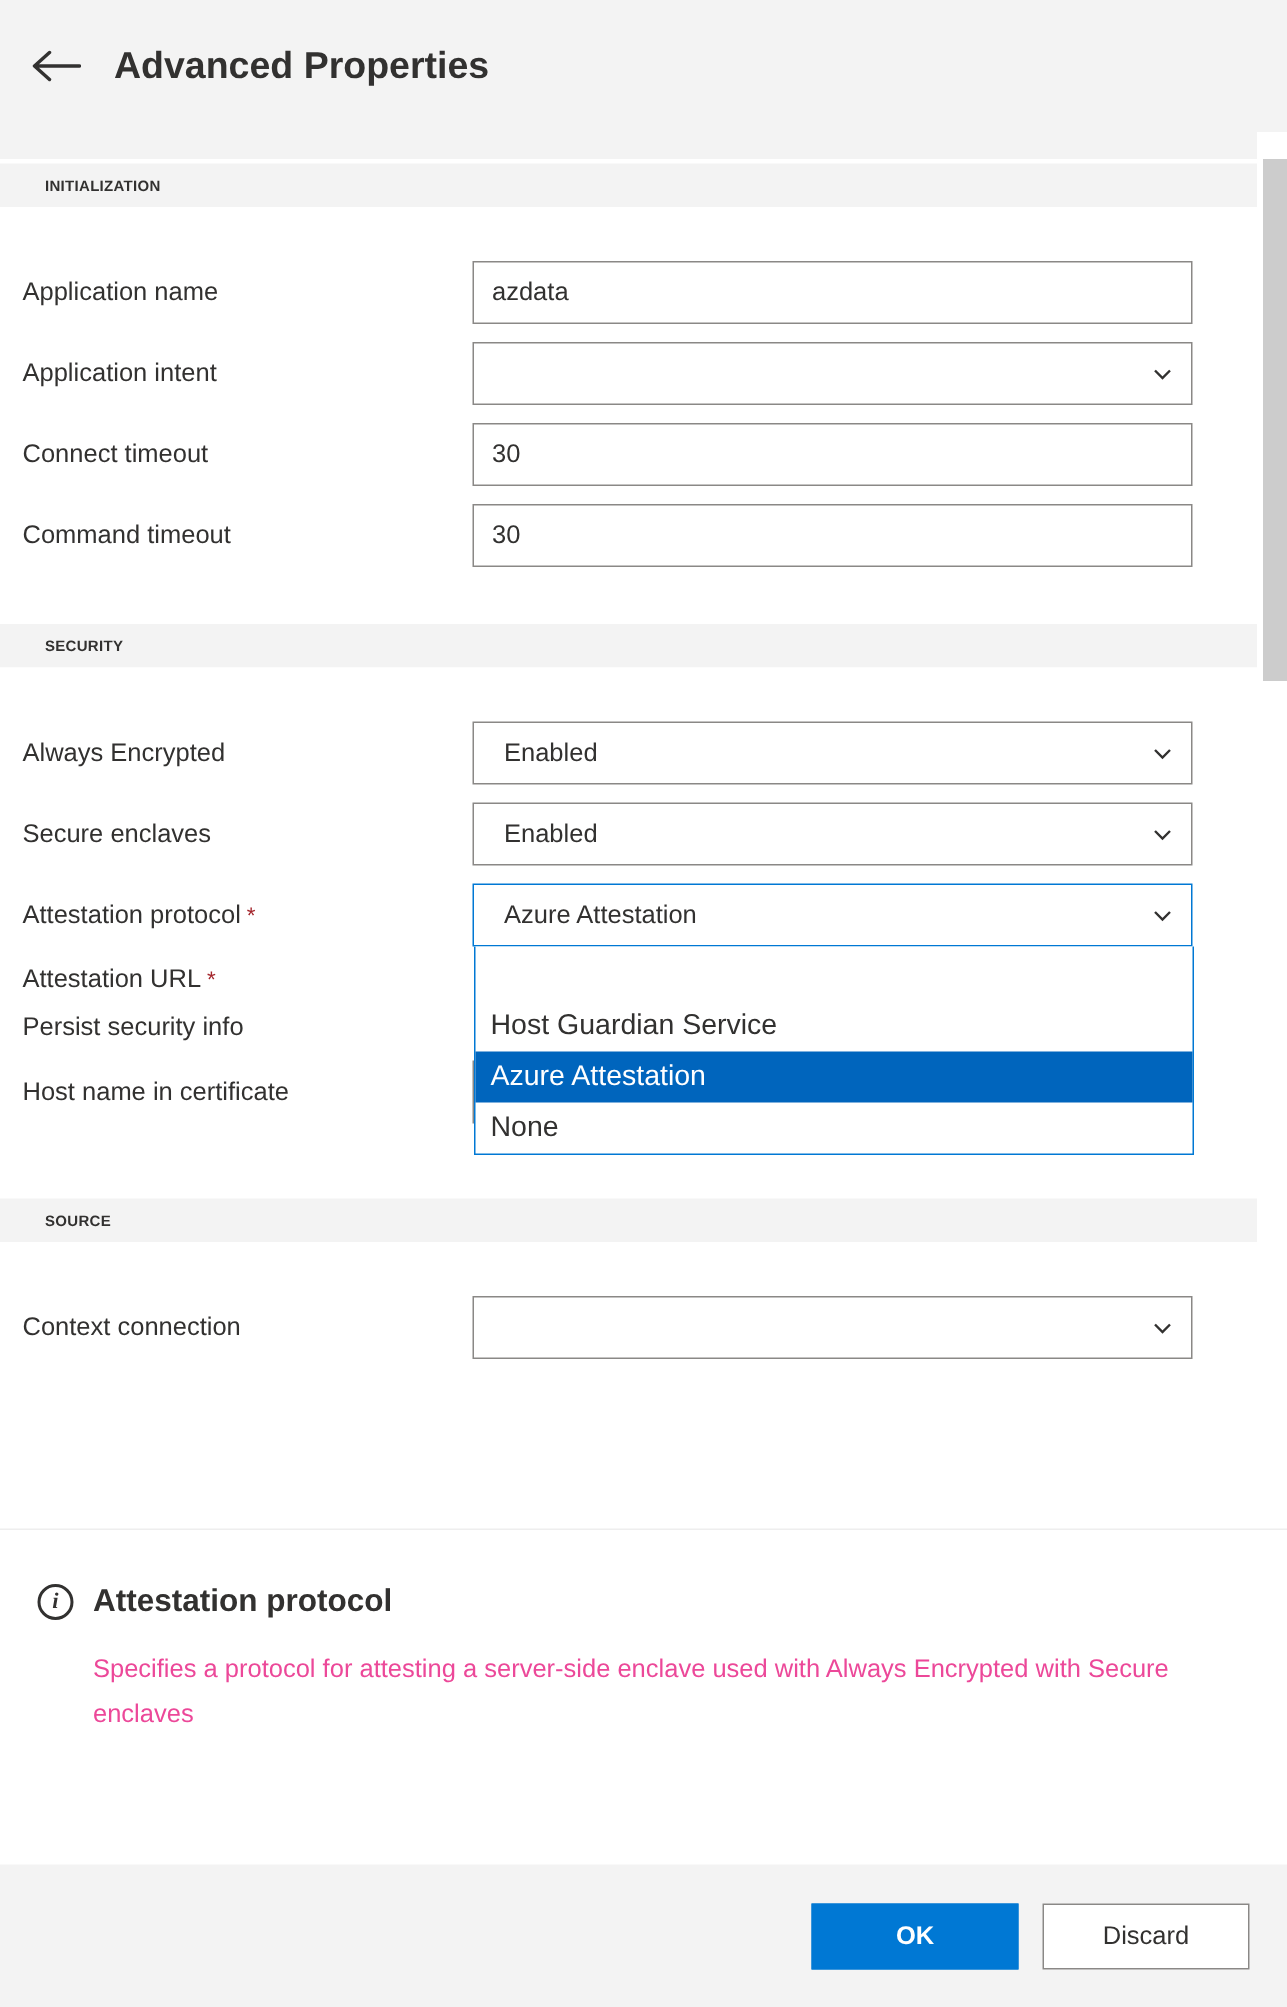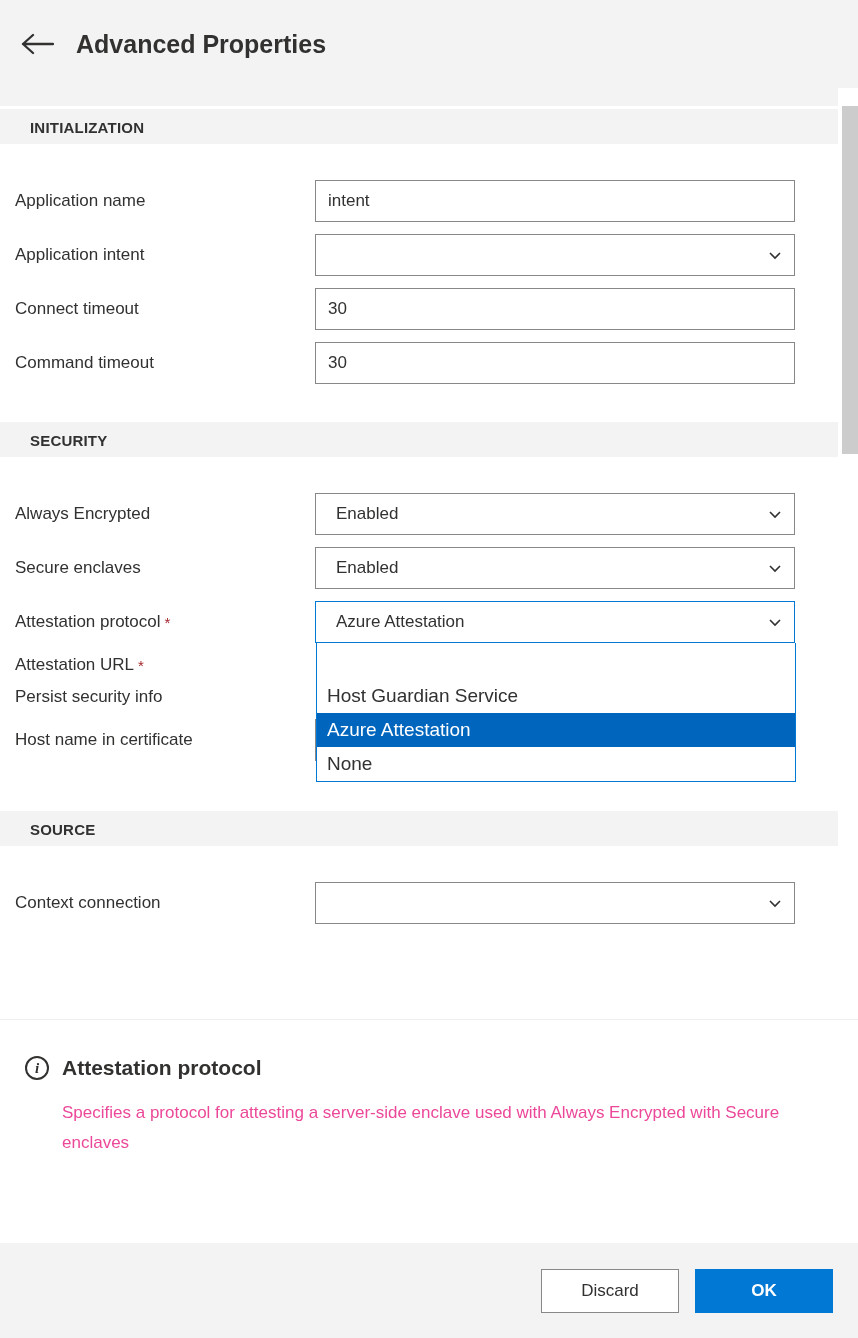--- a/index.html
+++ b/index.html
@@ -61,21 +61,21 @@
     margin-top: 0;
   }
   .white-rule {
     height: 3px;
     background: #fff;
   }
 
   .section-header {
     background: #f3f3f3;
     padding: 10px 30px 8px 30px;
-    font-size: 15px;
+    font-size: 10px;
     font-weight: 700;
     letter-spacing: 0.2px;
     text-transform: uppercase;
   }
 
   .section-body {
     padding: 36px 0 24px 0;
     background: #fff;
   }
 
@@ -259,21 +259,21 @@
   <div class="gap-band"></div>
   <div class="white-rule"></div>
 
   <div class="sect-init">
     <div class="section-header">INITIALIZATION</div>
     <div class="section-body">
       <div class="field-row">
         <div class="field-label">Application name</div>
         <div class="field-control">
             <div class="text-input">
-              <span>intent</span>
+              <span>azdata</span>
             </div>
           </div>
       </div>
       <div class="field-row">
         <div class="field-label">Application intent</div>
         <div class="field-control">
             <div class="select-box">
               <span></span>
               <svg class="chev chevron" viewBox="0 0 14 14">
                 <path d="M2 5 L7 10 L12 5"></path>
@@ -387,15 +387,15 @@
 
 <div class="info-panel">
   <div class="info-header">
     <div class="info-icon">i</div>
     <div class="info-title">Attestation protocol</div>
   </div>
   <div class="info-body">Specifies a protocol for attesting a server-side enclave used with Always Encrypted with Secure enclaves</div>
 </div>
 
 <div class="footer">
+  <div class="btn btn-primary">OK</div>
   <div class="btn">Discard</div>
-  <div class="btn btn-primary">OK</div>
 </div>
 
 </body></html>

